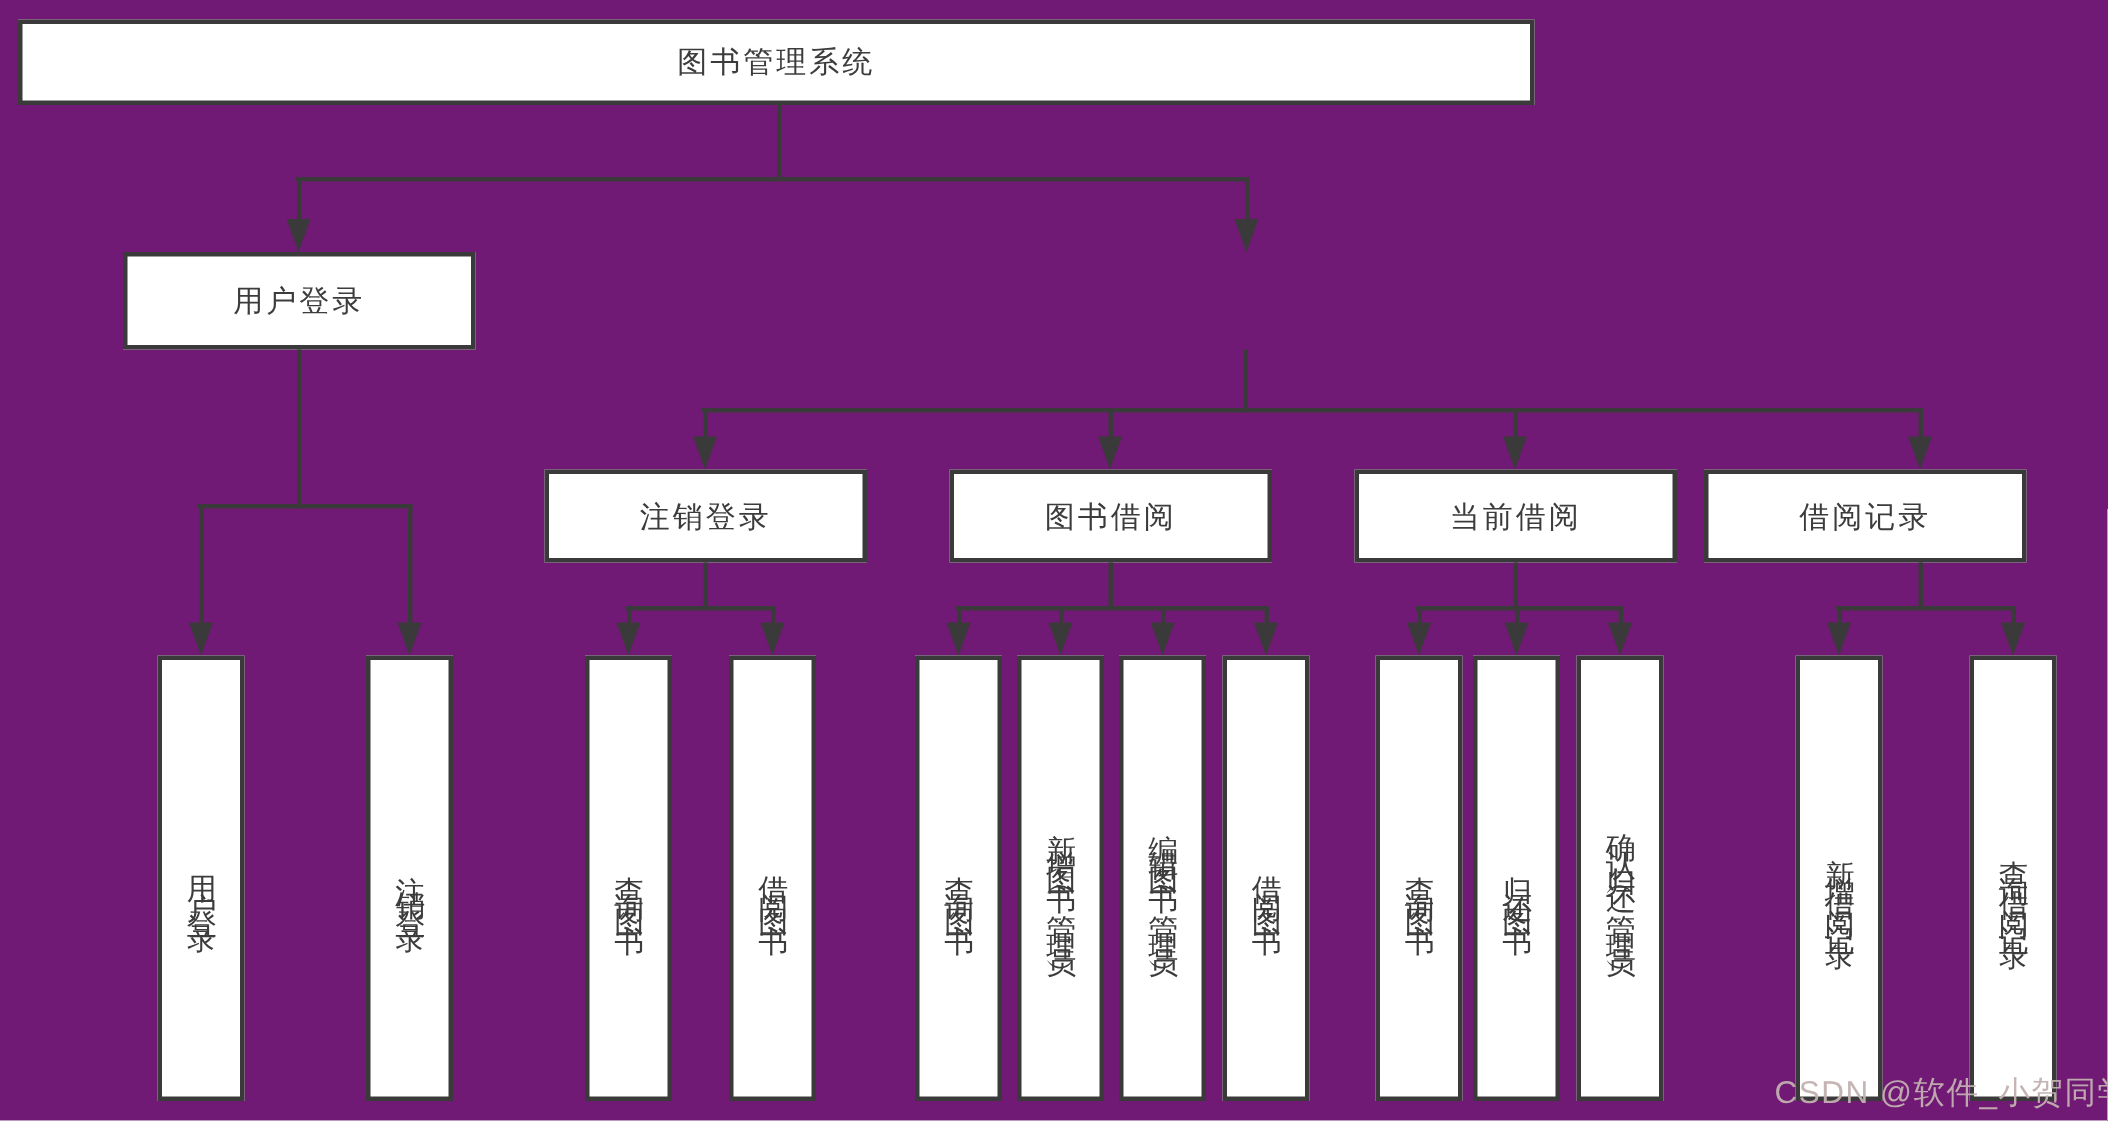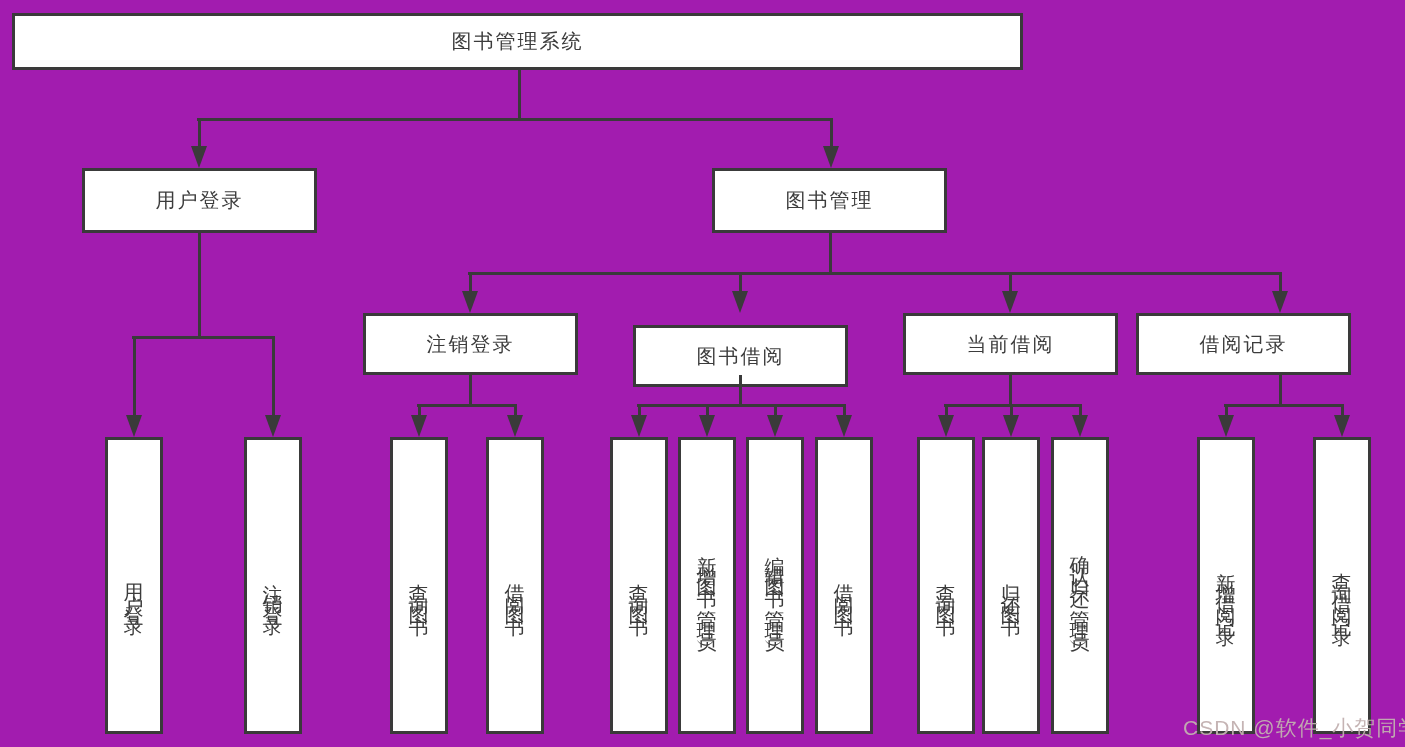--- a/index.html
+++ b/index.html
@@ -1,20 +1,20 @@
 <!DOCTYPE html>
 <html><head>
 <meta charset="utf-8">
 <style>
   * { margin:0; padding:0; box-sizing:border-box; }
   html,body { background:#ffffff; }
   .canvas {
     position:relative;
     width:1405px; height:747px;
-    background:#a21caf;
+    background:#701a75;
     font-family:"Liberation Sans", sans-serif;
     overflow:hidden;
   }
   .box {
     position:absolute;
     border:3px solid #3a3a3a;
     background:#ffffff;
     color:#3c3c3c;
     display:flex;
     align-items:center;
@@ -58,42 +58,41 @@
   <div class="box" style="left:12px;top:13px;width:1011px;height:57px">图书管理系统</div>
 
   <div class="vline" style="left:518px;top:70px;height:50px"></div>
   <div class="hline" style="left:197px;top:118px;width:636px"></div>
   <div class="vline" style="left:198px;top:118px;height:32px"></div>
   <div class="arrow" style="left:191px;top:146px"></div>
   <div class="vline" style="left:830px;top:118px;height:32px"></div>
   <div class="arrow" style="left:823px;top:146px"></div>
 
   <div class="box" style="left:82px;top:168px;width:235px;height:65px">用户登录</div>
-  <div class="box" style="left:712px;top:168px;width:235px;height:65px">图书管理</div>
 
   <div class="vline" style="left:198px;top:233px;height:106px"></div>
   <div class="hline" style="left:132px;top:336px;width:143px"></div>
   <div class="vline" style="left:133px;top:336px;height:84px"></div>
   <div class="arrow" style="left:126px;top:415px"></div>
   <div class="vline" style="left:272px;top:336px;height:84px"></div>
   <div class="arrow" style="left:265px;top:415px"></div>
 
   <div class="vline" style="left:829px;top:233px;height:42px"></div>
   <div class="hline" style="left:468px;top:272px;width:814px"></div>
   <div class="vline" style="left:469px;top:272px;height:24px"></div>
   <div class="arrow" style="left:462px;top:291px"></div>
   <div class="vline" style="left:739px;top:272px;height:24px"></div>
   <div class="arrow" style="left:732px;top:291px"></div>
   <div class="vline" style="left:1009px;top:272px;height:24px"></div>
   <div class="arrow" style="left:1002px;top:291px"></div>
   <div class="vline" style="left:1279px;top:272px;height:24px"></div>
   <div class="arrow" style="left:1272px;top:291px"></div>
 
   <div class="box" style="left:363px;top:313px;width:215px;height:62px">注销登录</div>
-  <div class="box" style="left:633px;top:325px;width:215px;height:62px">图书借阅</div>
+  <div class="box" style="left:633px;top:313px;width:215px;height:62px">图书借阅</div>
   <div class="box" style="left:903px;top:313px;width:215px;height:62px">当前借阅</div>
   <div class="box" style="left:1136px;top:313px;width:215px;height:62px">借阅记录</div>
 
   <div class="vline" style="left:469px;top:375px;height:31px"></div>
   <div class="hline" style="left:417px;top:404px;width:100px"></div>
   <div class="vline" style="left:418px;top:404px;height:16px"></div>
   <div class="arrow" style="left:411px;top:415px"></div>
   <div class="vline" style="left:514px;top:404px;height:16px"></div>
   <div class="arrow" style="left:507px;top:415px"></div>
 

